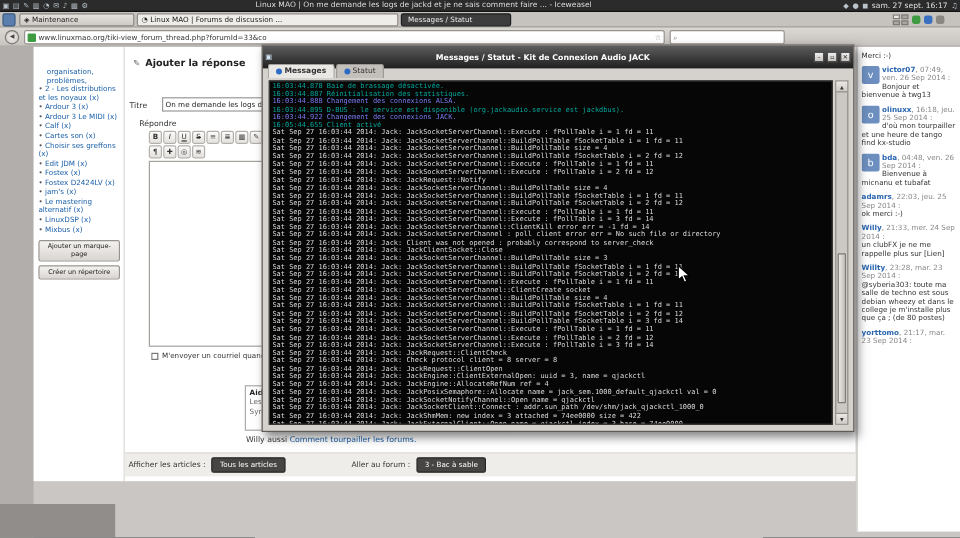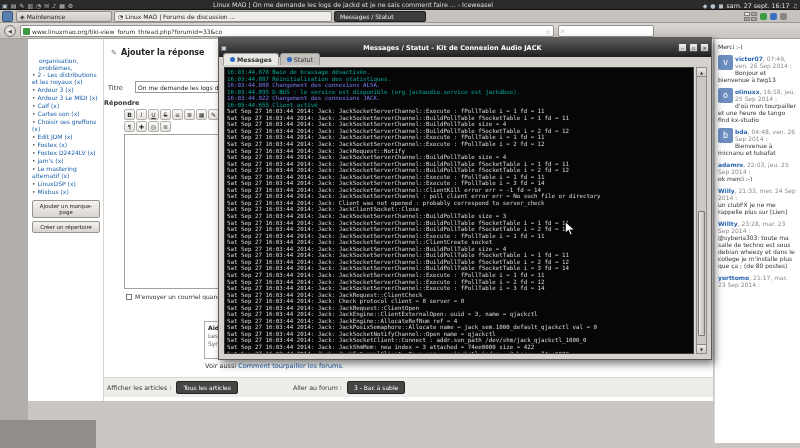--- a/index.html
+++ b/index.html
@@ -64,21 +64,21 @@
   .side-btns{margin-top:5px;}
   .side-btn{display:block;width:100%;margin-bottom:3px;font-size:5.4px;padding:2px 0;text-align:center;color:#222;
             background:linear-gradient(#f4f2f0,#d9d5d1);border:1px solid #979ema;border:1px solid #97938f;border-radius:2px;}
 
   .content{position:absolute;left:104px;top:0;width:609px;height:362px;background:#fff;overflow:hidden;}
   .heading-icon{position:absolute;left:7px;top:10px;font-size:7px;color:#666;}
   .heading{position:absolute;left:17px;top:9px;font-size:8px;font-weight:bold;color:#222;white-space:nowrap;width:100px;overflow:hidden;}
   .title-label{position:absolute;left:4px;top:45px;font-size:6.5px;color:#333;}
   .title-input{position:absolute;left:31px;top:42px;width:330px;height:12px;background:#fff;border:1px solid #999;
                font-size:6px;color:#222;padding:2px;white-space:nowrap;overflow:hidden;}
-  .reply-label{position:absolute;left:0;top:60px;font-size:6.5px;font-weight:bold;color:#333;}
+  .reply-label{position:absolute;left:12px;top:60px;font-size:6.5px;font-weight:normal;color:#333;}
   .toolbar{position:absolute;left:20px;display:flex;gap:1px;}
   .toolbar.r1{top:70px;}
   .toolbar.r2{top:82px;}
   .tb-btn{width:11px;height:11px;border:1px solid #b3b0ac;border-radius:2px;background:linear-gradient(#fcfbfa,#e4e1dd);
           font-size:6px;color:#333;display:flex;align-items:center;justify-content:center;}
   .tb-btn[data-kind="bold"]{font-weight:bold;}
   .tb-btn[data-kind="italic"]{font-style:italic;}
   .tb-btn[data-kind="underline"]{text-decoration:underline;}
   .tb-btn[data-kind="strike"]{text-decoration:line-through;}
   .tb-btn[data-kind="smiley"]{color:#d89b00;}
@@ -315,21 +315,21 @@
         <span class="check-label">M'envoyer un courriel quand on y répond</span>
       </div>
 
       <div class="aide-box">
         <div class="aide-title">Aide</div>
         <div class="aide-line">Les liens</div>
         <div class="aide-line">Syntaxe</div>
       </div>
 
       <div class="seealso">
-        <span>Voir aussi</span>
+        <span>Willy aussi</span>
         <span class="lnk">Comment tourpailler les forums.</span>
       </div>
 
       <div class="filterbar">
         <span class="f-label">Afficher les articles :</span>
         <span class="dark-select">Tous les articles</span>
         <span class="f-label goto-label">Aller au forum :</span>
         <span class="dark-select">3 - Bac à sable</span>
       </div>
     </div>

